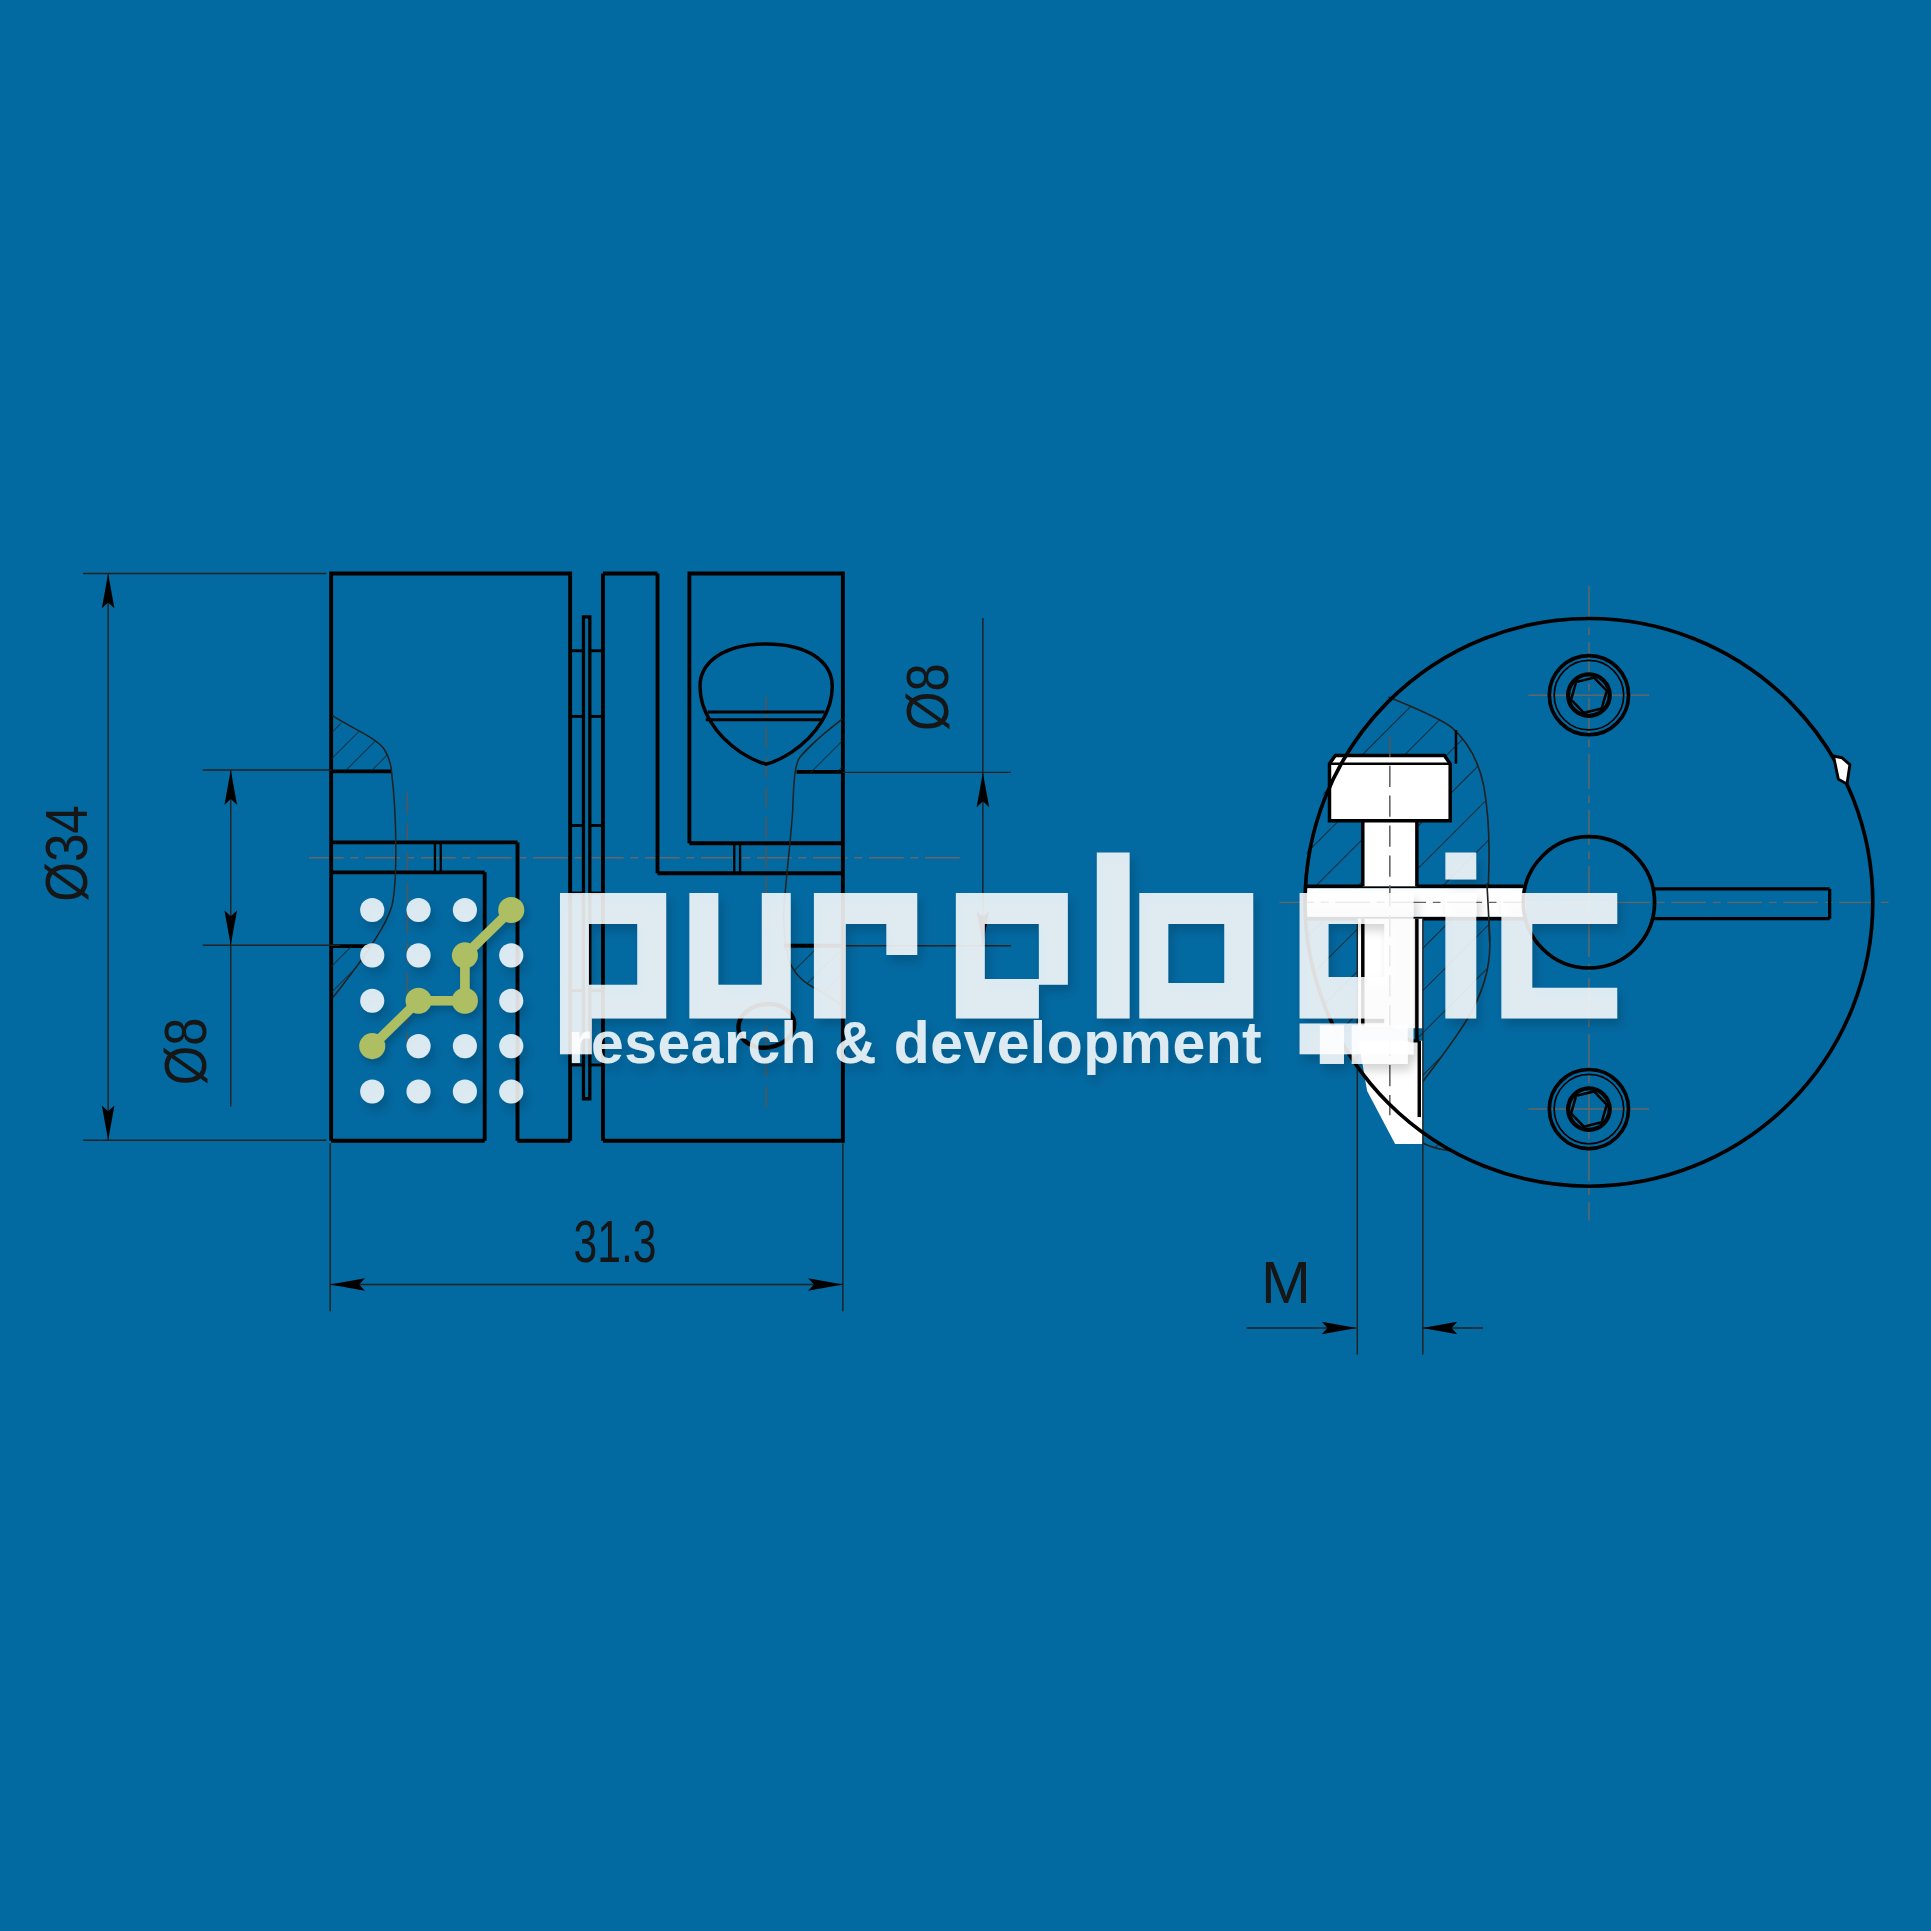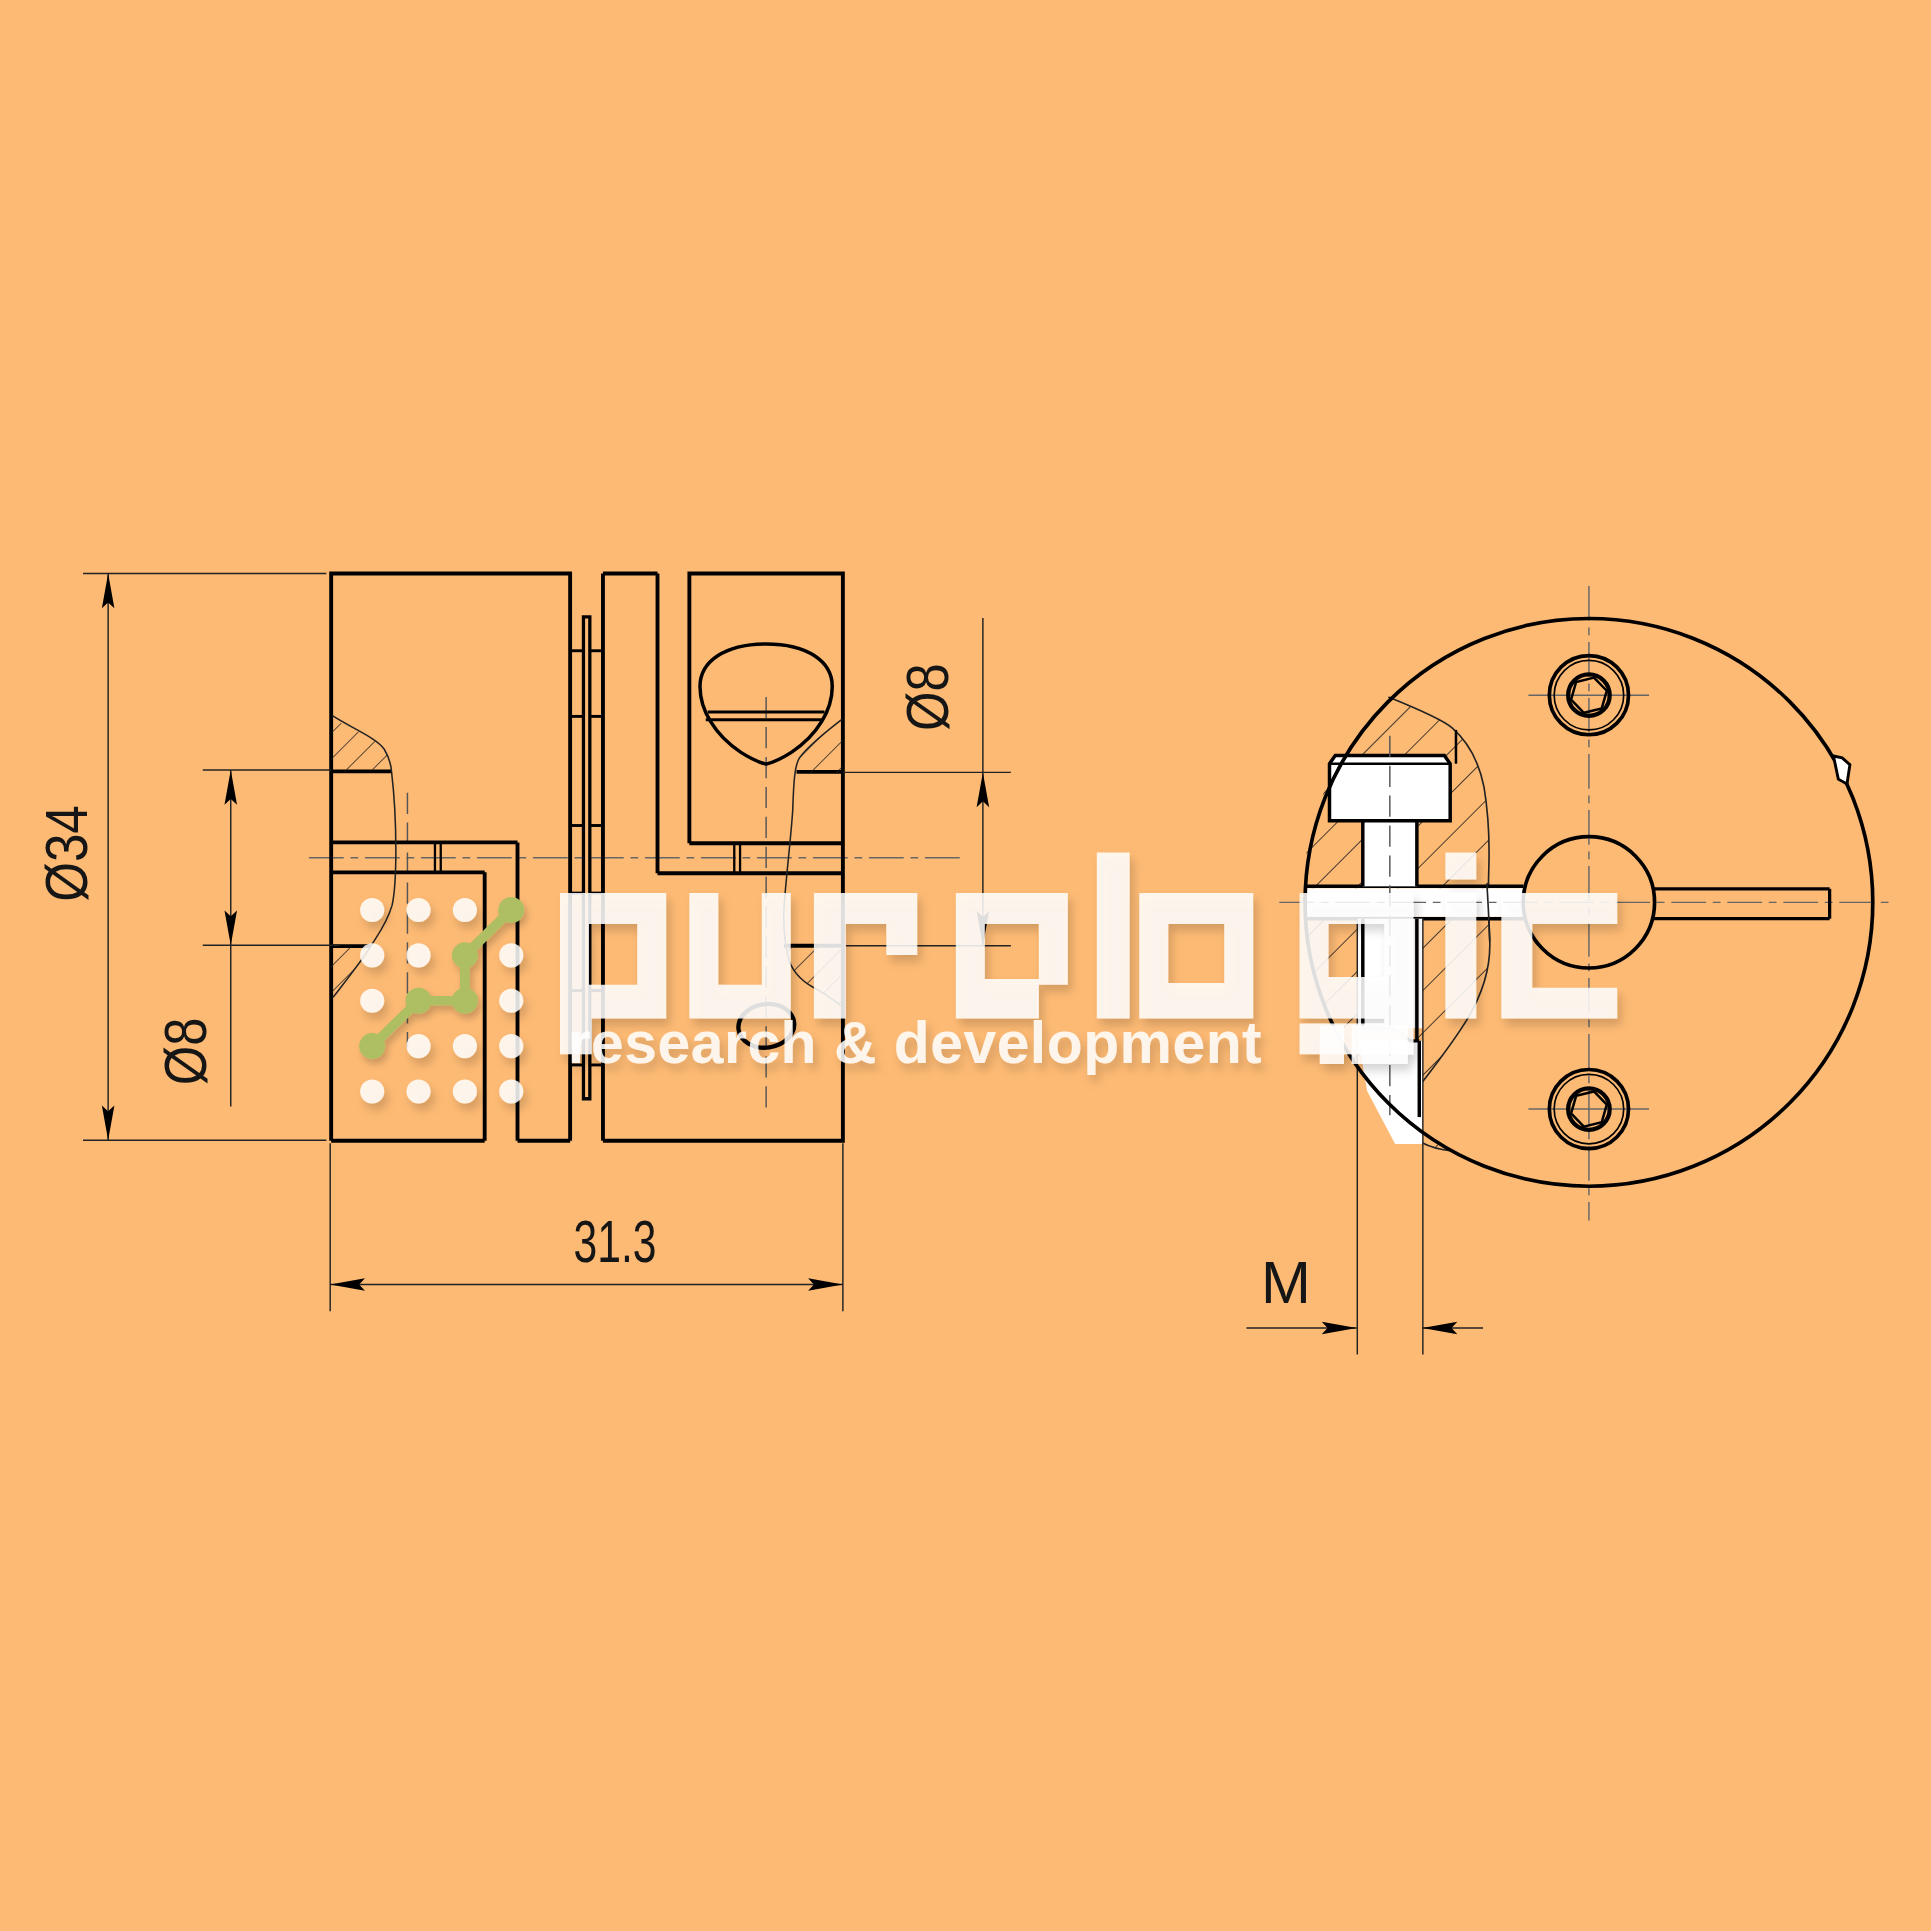--- a/index.html
+++ b/index.html
@@ -1,16 +1,16 @@
 <!DOCTYPE html>
 <html><head>
 <meta charset="utf-8">
 <style>
   html,body{margin:0;padding:0;background:#fff;}
-  #page{position:relative;width:1931px;height:1931px;background:#fdba74;overflow:hidden;
+  #page{position:relative;width:1931px;height:1931px;background:#0369a1;overflow:hidden;
         font-family:"Liberation Sans", sans-serif;}
   svg{position:absolute;left:0;top:0;}
 </style>
 </head>
 <body>
 <div id="page">
 <svg width="1931" height="1931" viewBox="0 0 2000 2000">
   <defs>
     <pattern id="hatchL" width="19" height="19" patternUnits="userSpaceOnUse" patternTransform="rotate(-45)">
       <line x1="0" y1="0" x2="19" y2="0" stroke="#1c1c1c" stroke-width="1.5"></line>

